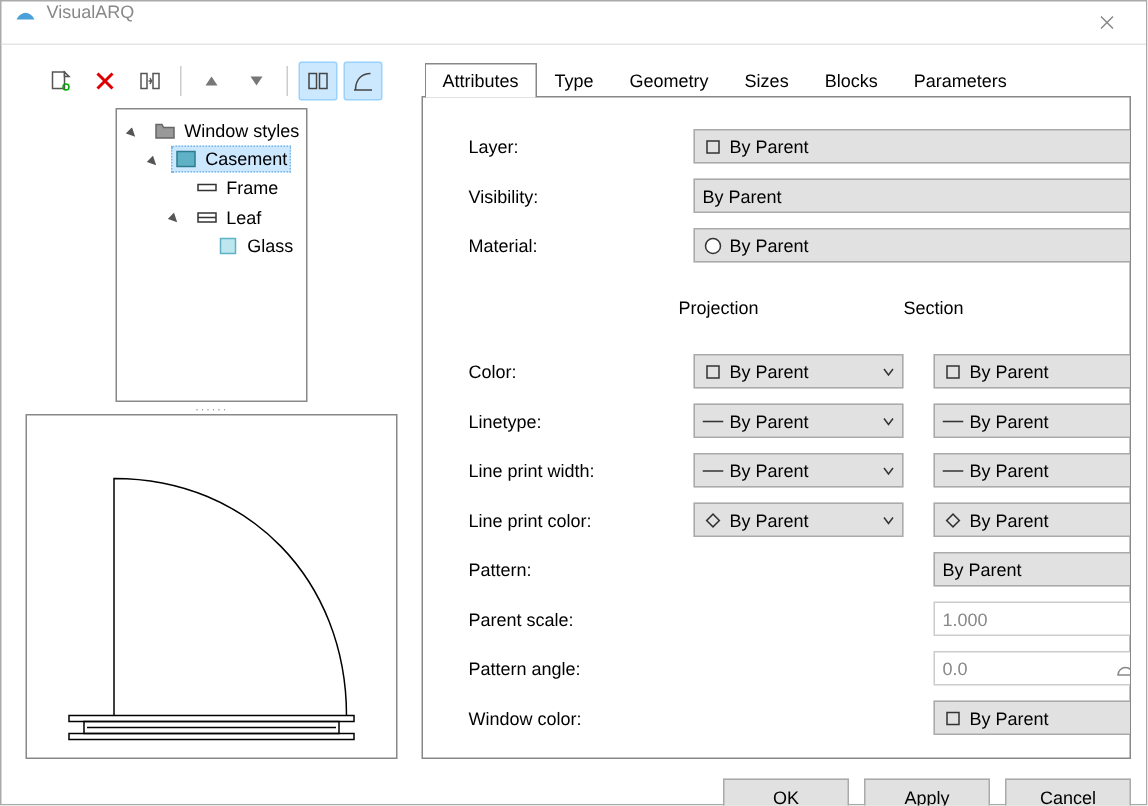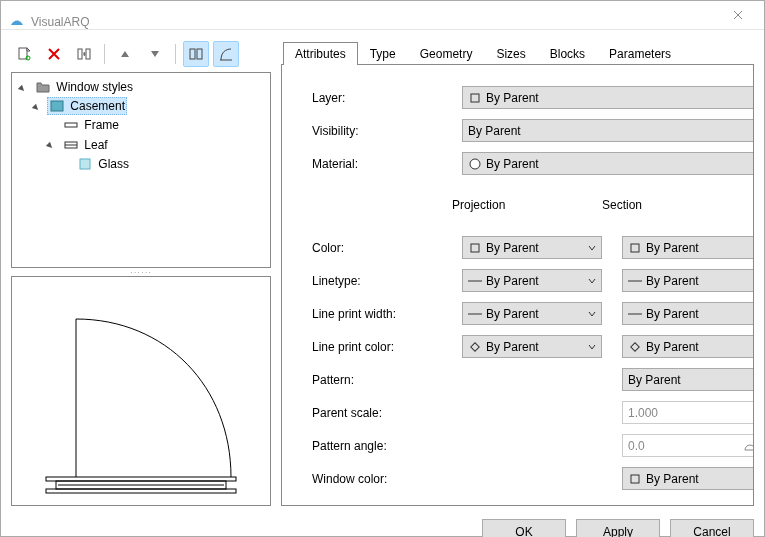--- a/index.html
+++ b/index.html
@@ -14,21 +14,21 @@
     width: 765px;
     height: 537px;
     border: 1px solid #aaa;
     display: flex;
     flex-direction: column;
     background: #fff;
   }
   .titlebar {
     height: 30px;
     display: flex;
-    align-items: flex-end;
+    align-items: flex-start;
     padding: 0 4px 0 8px;
     border-bottom: 1px solid #e5e5e5;
   }
   .titlebar .logo {
     width: 16px; height: 16px;
     margin-right: 6px;
     display: flex; align-items: center; justify-content: center;
   }
   .titlebar .title { flex: 1; font-size: 12px; color: #888; }
   .titlebar .close {
@@ -45,20 +45,21 @@
   .main-row {
     flex: 1;
     display: flex;
     gap: 10px;
     min-height: 0;
   }
   .left-col {
     width: 260px;
     display: flex;
     flex-direction: column;
+    align-items: center;
   }
   .toolbar {
     height: 28px;
     display: flex;
     align-items: center;
     gap: 4px;
     margin-bottom: 4px;
   }
   .tbtn {
     width: 26px; height: 26px;

